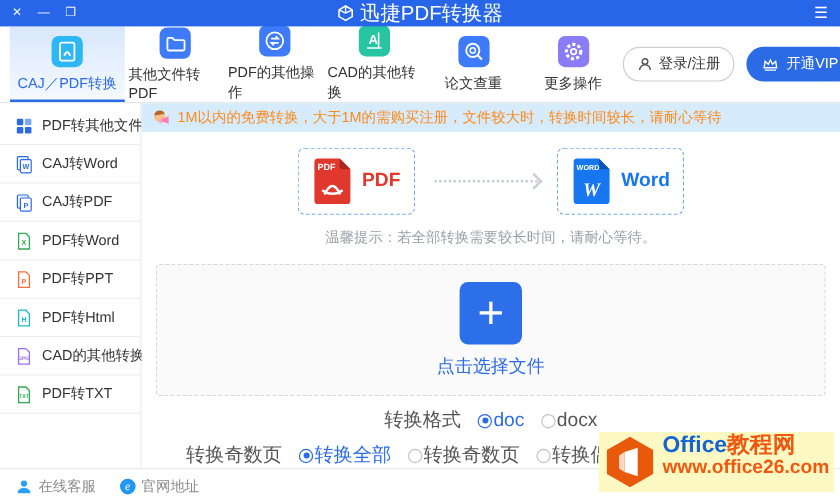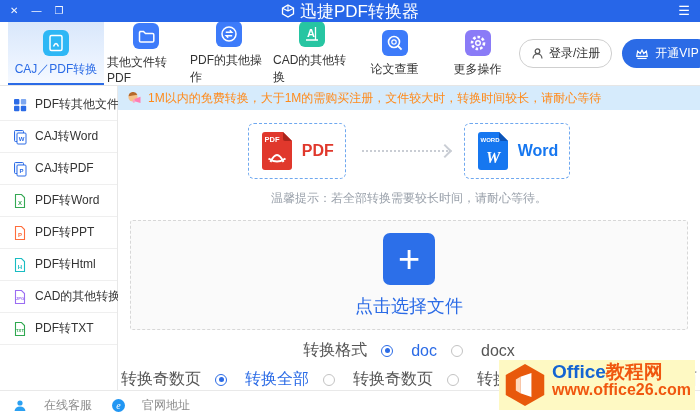--- a/index.html
+++ b/index.html
@@ -55,37 +55,37 @@
   .arrow::after { content:""; position:absolute; right:-2px; top:-6px; width:8px; height:8px;
                   border-top:2px solid #c9cdd4; border-right:2px solid #c9cdd4; transform:rotate(45deg); }
   .tip { margin-top:11px; text-align:center; font-size:12px; color:#99a0aa; }
 
   .dropzone { margin:13px 12px 0 12px; height:128px; border:1px dashed #d7d7d7; border-radius:3px;
               background:#fafafa; display:flex; flex-direction:column; align-items:center;
               justify-content:center; gap:9px; cursor:pointer; }
   .plus-btn { width:52px; height:52px; background:#2c6fe9; border-radius:7px; color:#fff;
               display:flex; align-items:center; justify-content:center; font-size:38px;
               font-weight:300; line-height:1; cursor:pointer; }
-  .choose-label { color:#2b6be6; font-size:18px; }
+  .choose-label { color:#2b6be6; font-size:15px; }
 
   .opt-row { display:flex; align-items:center; justify-content:center; gap:14px; margin-top:10px;
              font-size:16px; color:#555; }
   .opt-row + .opt-row { margin-top:8px; }
-  .opt { display:flex; align-items:center; gap:18px; cursor:pointer; }
+  .opt { display:flex; align-items:center; gap:1px; cursor:pointer; }
   .radio { width:12px; height:12px; border-radius:50%; border:1px solid #c3c3c3; background:#fff;
            position:relative; flex:0 0 12px; }
   .radio.checked { border-color:#2b6be6; }
   .radio.checked::after { content:""; position:absolute; left:2.5px; top:2.5px; width:5px; height:5px;
                           border-radius:50%; background:#2b6be6; }
   .opt.selected .lbl { color:#2b6be6; }
 
   
   .footer { height:30px; flex:0 0 30px; border-top:1px solid #e9e9e9; background:#fff;
             display:flex; align-items:center; gap:20px; padding-left:13px; font-size:12px; color:#8b8b8b; }
-  .flink { display:flex; align-items:center; gap:17px; cursor:pointer; }
+  .flink { display:flex; align-items:center; gap:5px; cursor:pointer; }
   .e-icon { width:13px; height:13px; border-radius:50%; background:#2196f3; color:#fff;
             font-size:10px; font-style:italic; font-family:"Liberation Serif",serif;
             display:flex; align-items:center; justify-content:center; }
 
   
   .watermark { position:absolute; right:5px; bottom:10px; display:flex; align-items:flex-start; gap:5px;
                background:#fef9c3; padding:2px 4px; z-index:6; }
   .wm-text { display:flex; flex-direction:column; line-height:1.05; }
   .wm-line1 { font-size:19px; font-weight:bold; }
   .wm-blue { color:#1464d2; } .wm-orange { color:#f0570f; }

